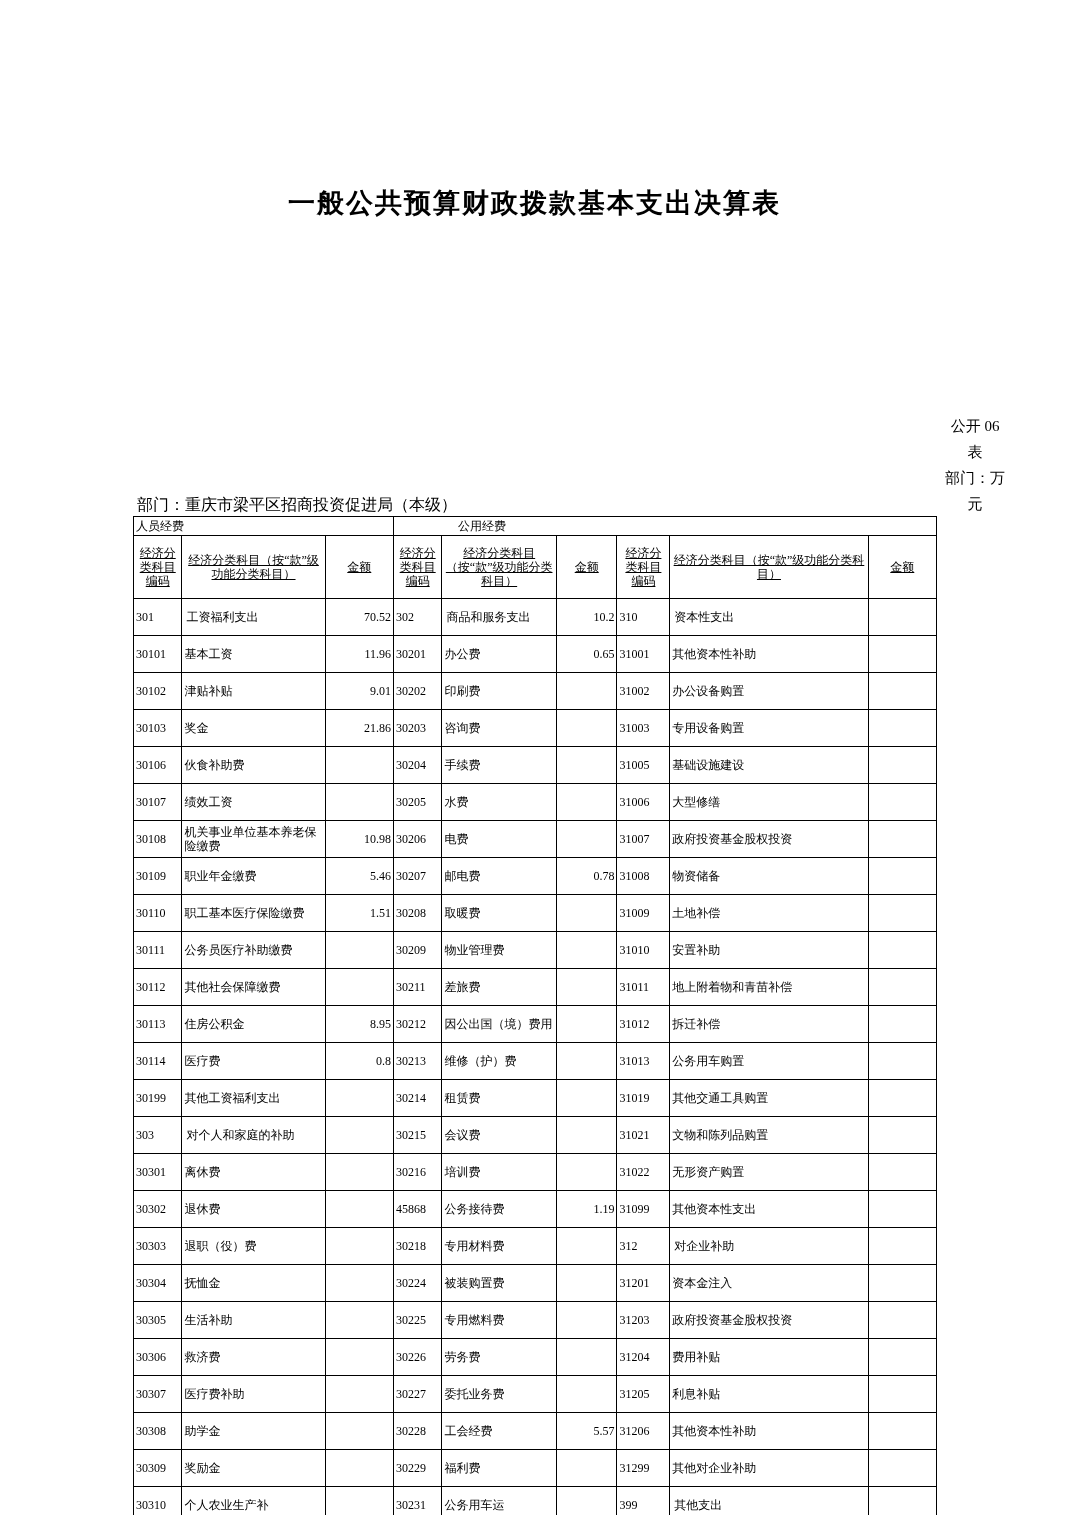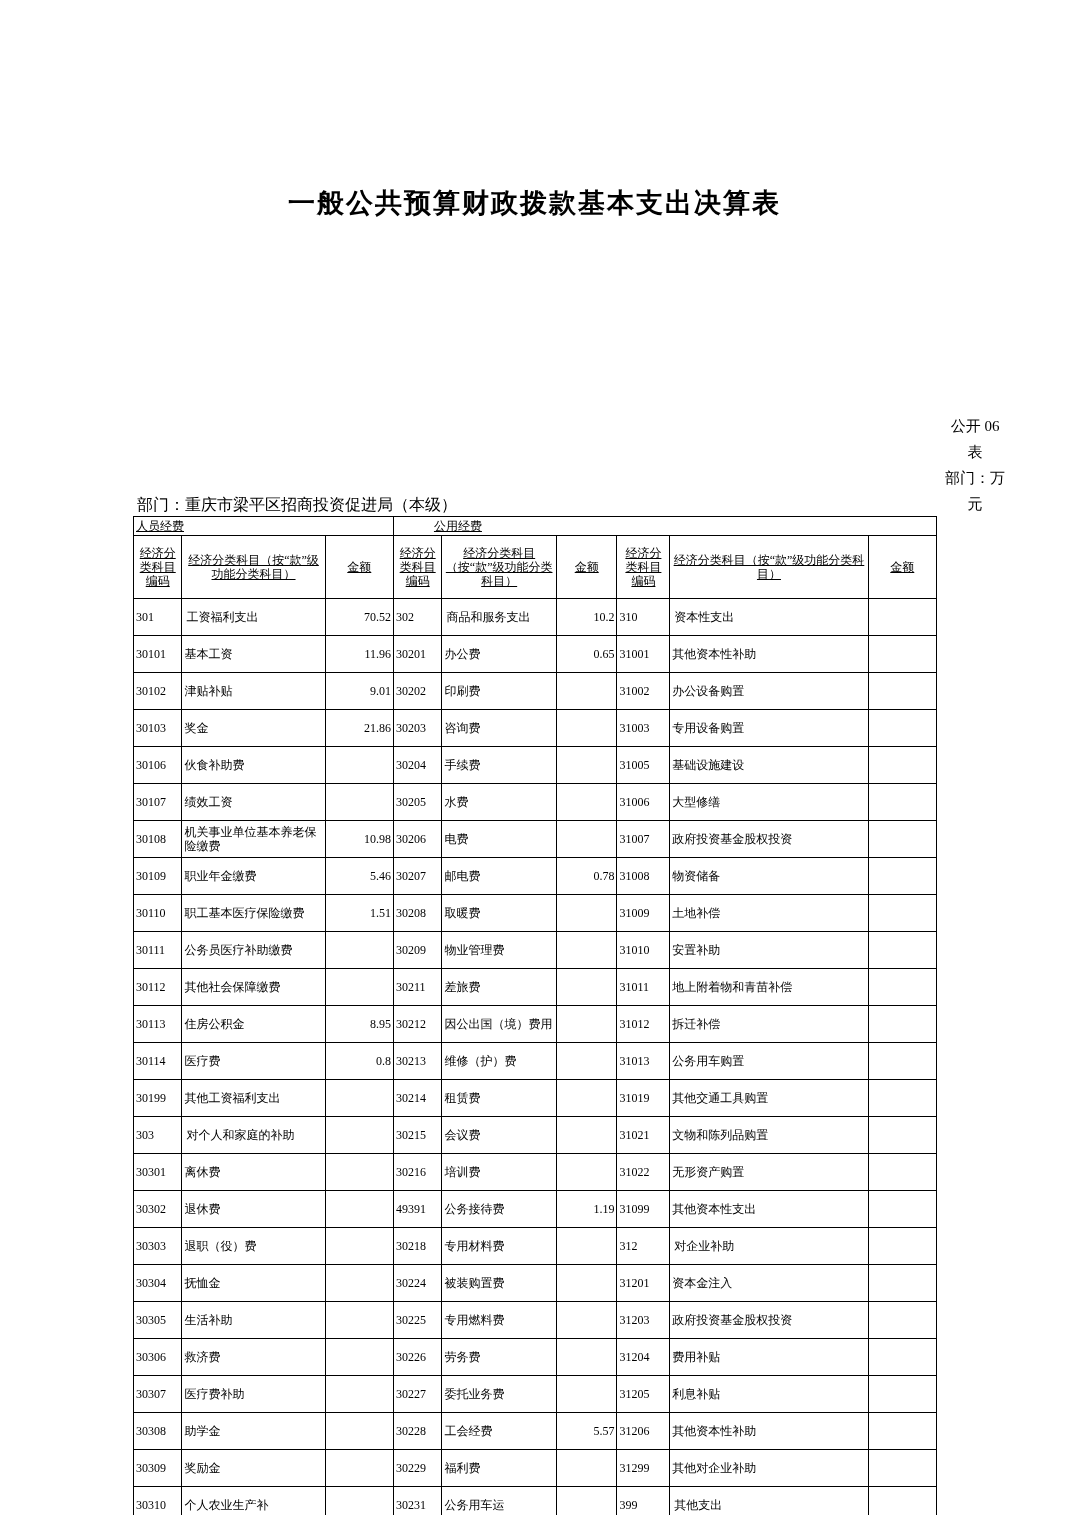--- a/index.html
+++ b/index.html
@@ -60,24 +60,23 @@
     font-weight: normal;
     font-size: 12px;
     line-height: 14px;
   }
   .grouphdr {
     font-weight: bold;
     font-size: 12.5px;
     text-align: left;
     padding-left: 48px;
     height: 16px;
-    text-decoration: underline;
   }
   .grouphdr.second {
-    padding-left: 40px;
+    padding-left: 64px;
   }
   .colhdr {
     text-align: center;
     font-size: 12px;
     line-height: 13px;
     height: 60px;
     text-decoration: underline;
   }
   .code {
     font-size: 12px;
@@ -324,21 +323,21 @@
           <td class="name">培训费</td>
           <td class="amt"></td>
           <td class="code">31022</td>
           <td class="name">无形资产购置</td>
           <td class="amt"></td>
         </tr>
         <tr class="row">
           <td class="code">30302</td>
           <td class="name">退休费</td>
           <td class="amt"></td>
-          <td class="code">49391</td>
+          <td class="code">45868</td>
           <td class="name">公务接待费</td>
           <td class="amt">1.19</td>
           <td class="code">31099</td>
           <td class="name">其他资本性支出</td>
           <td class="amt"></td>
         </tr>
         <tr class="row">
           <td class="code">30303</td>
           <td class="name">退职（役）费</td>
           <td class="amt"></td>

